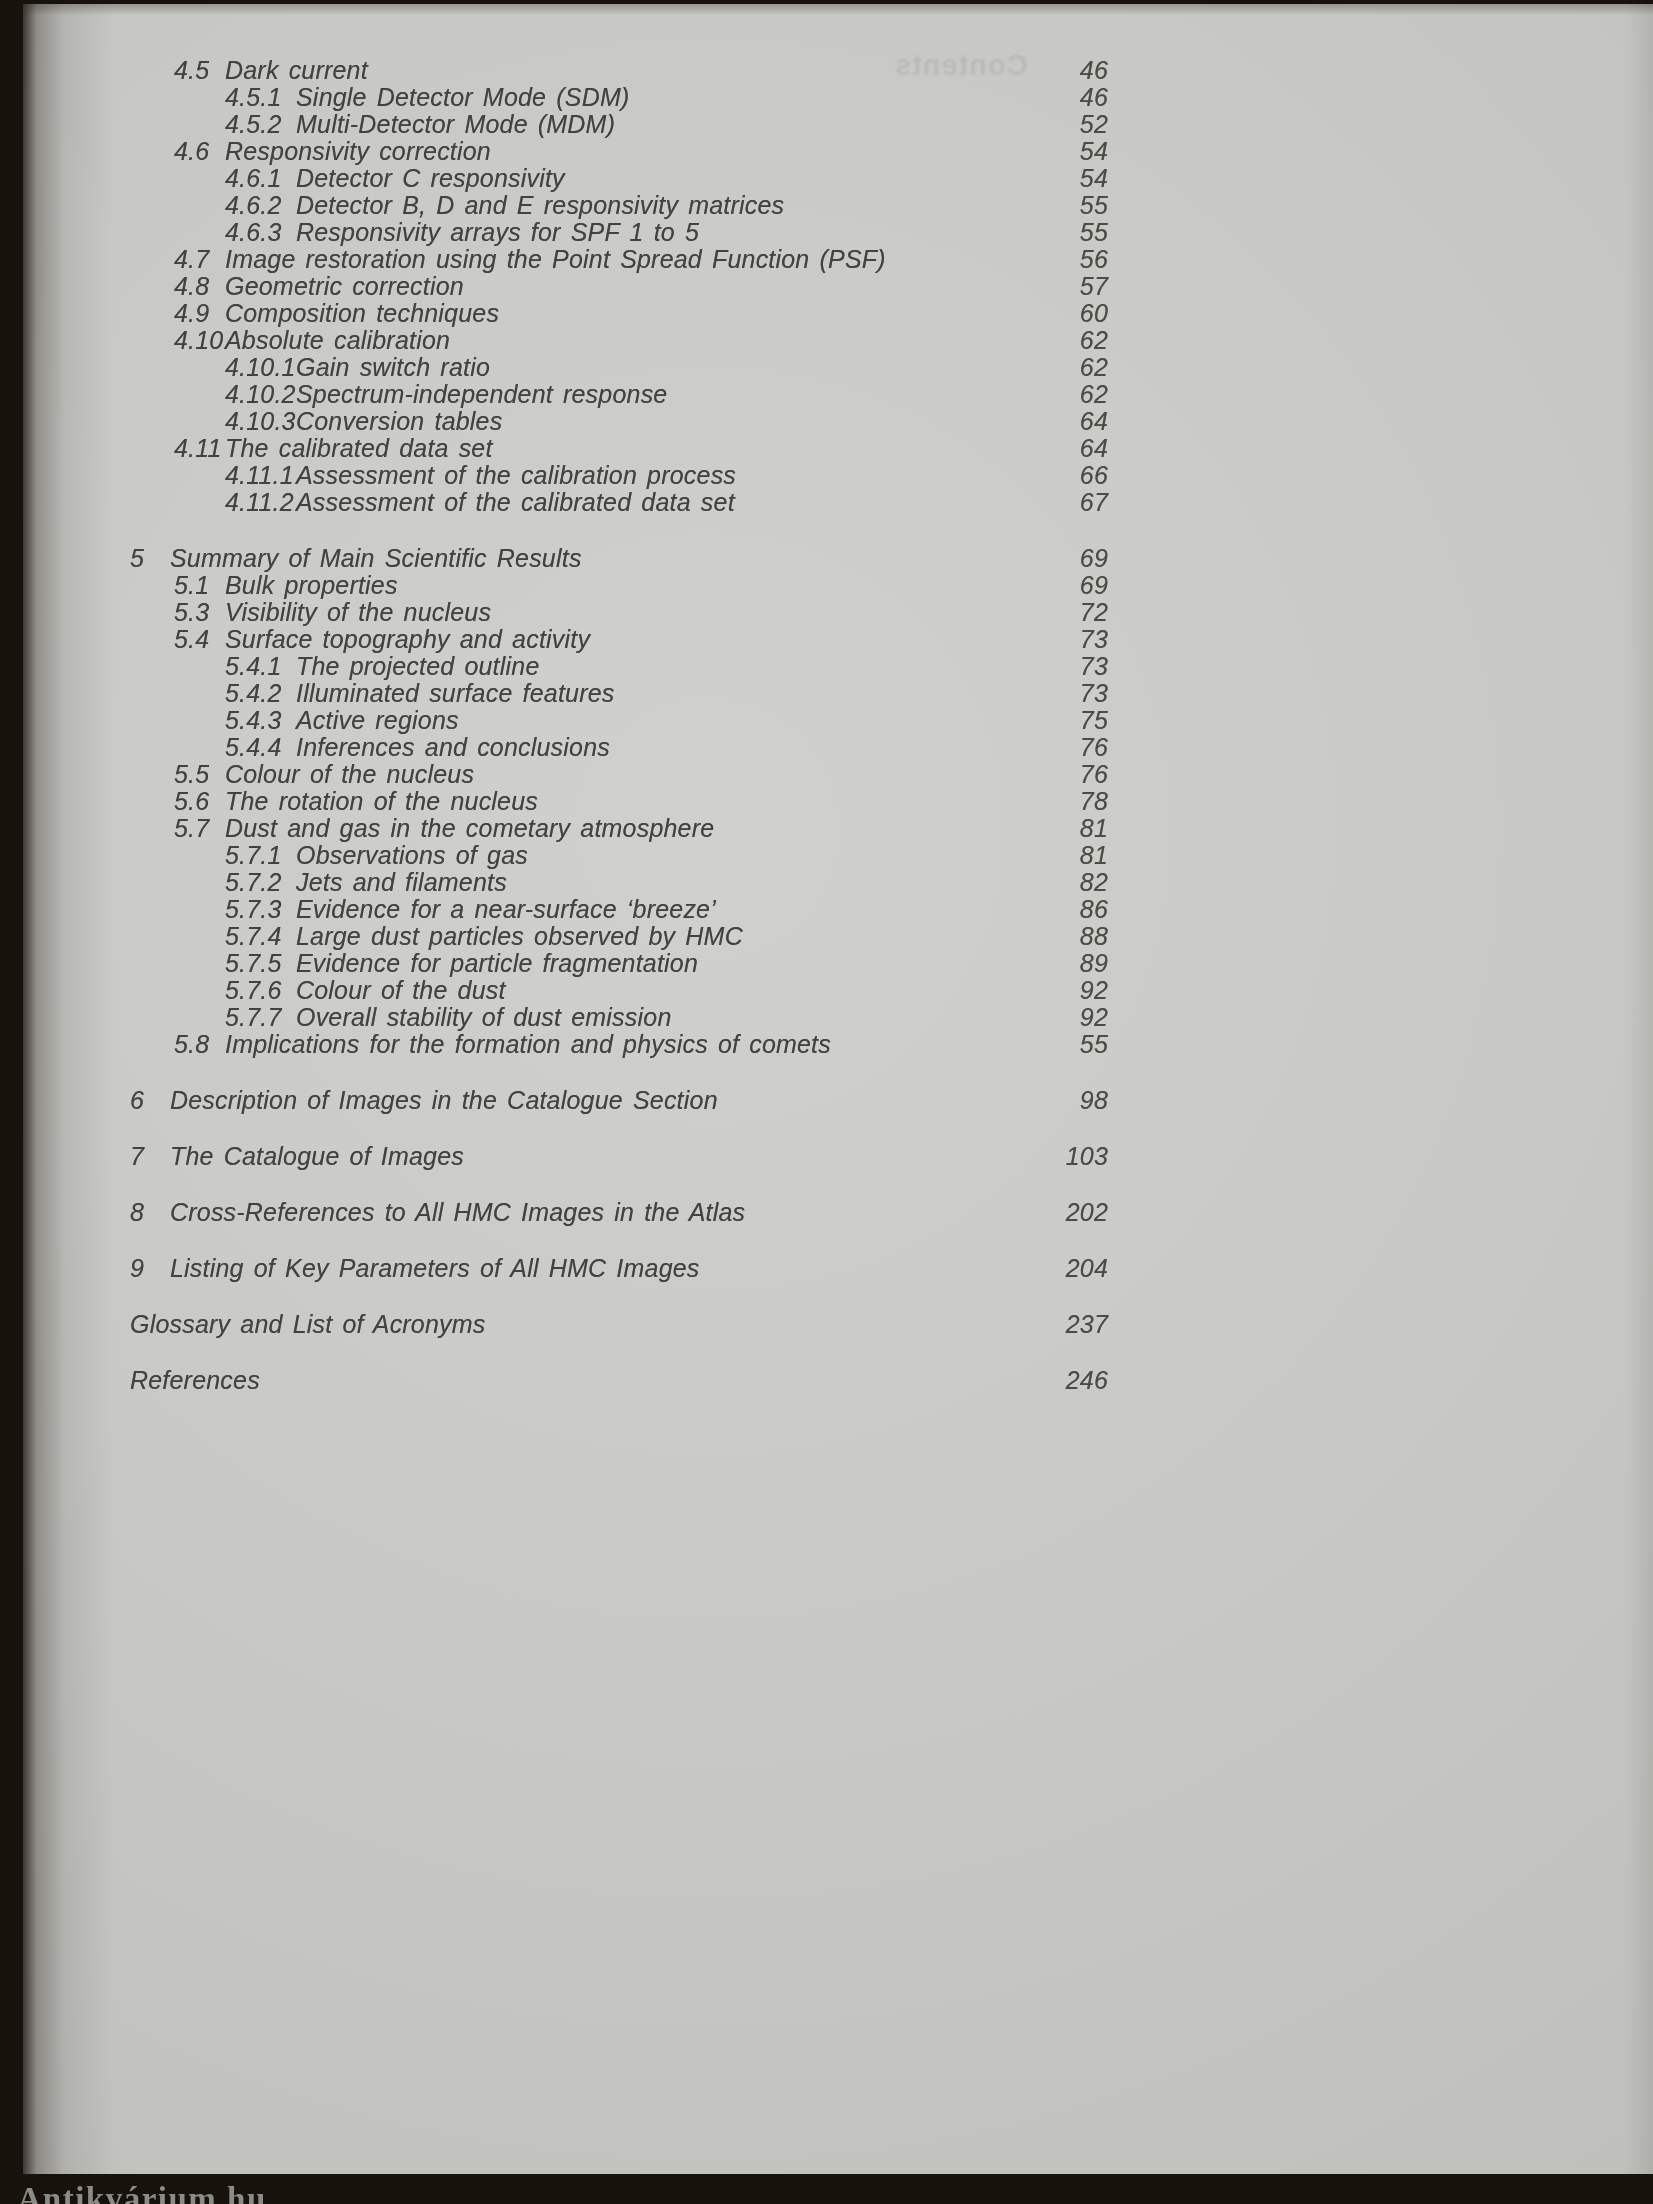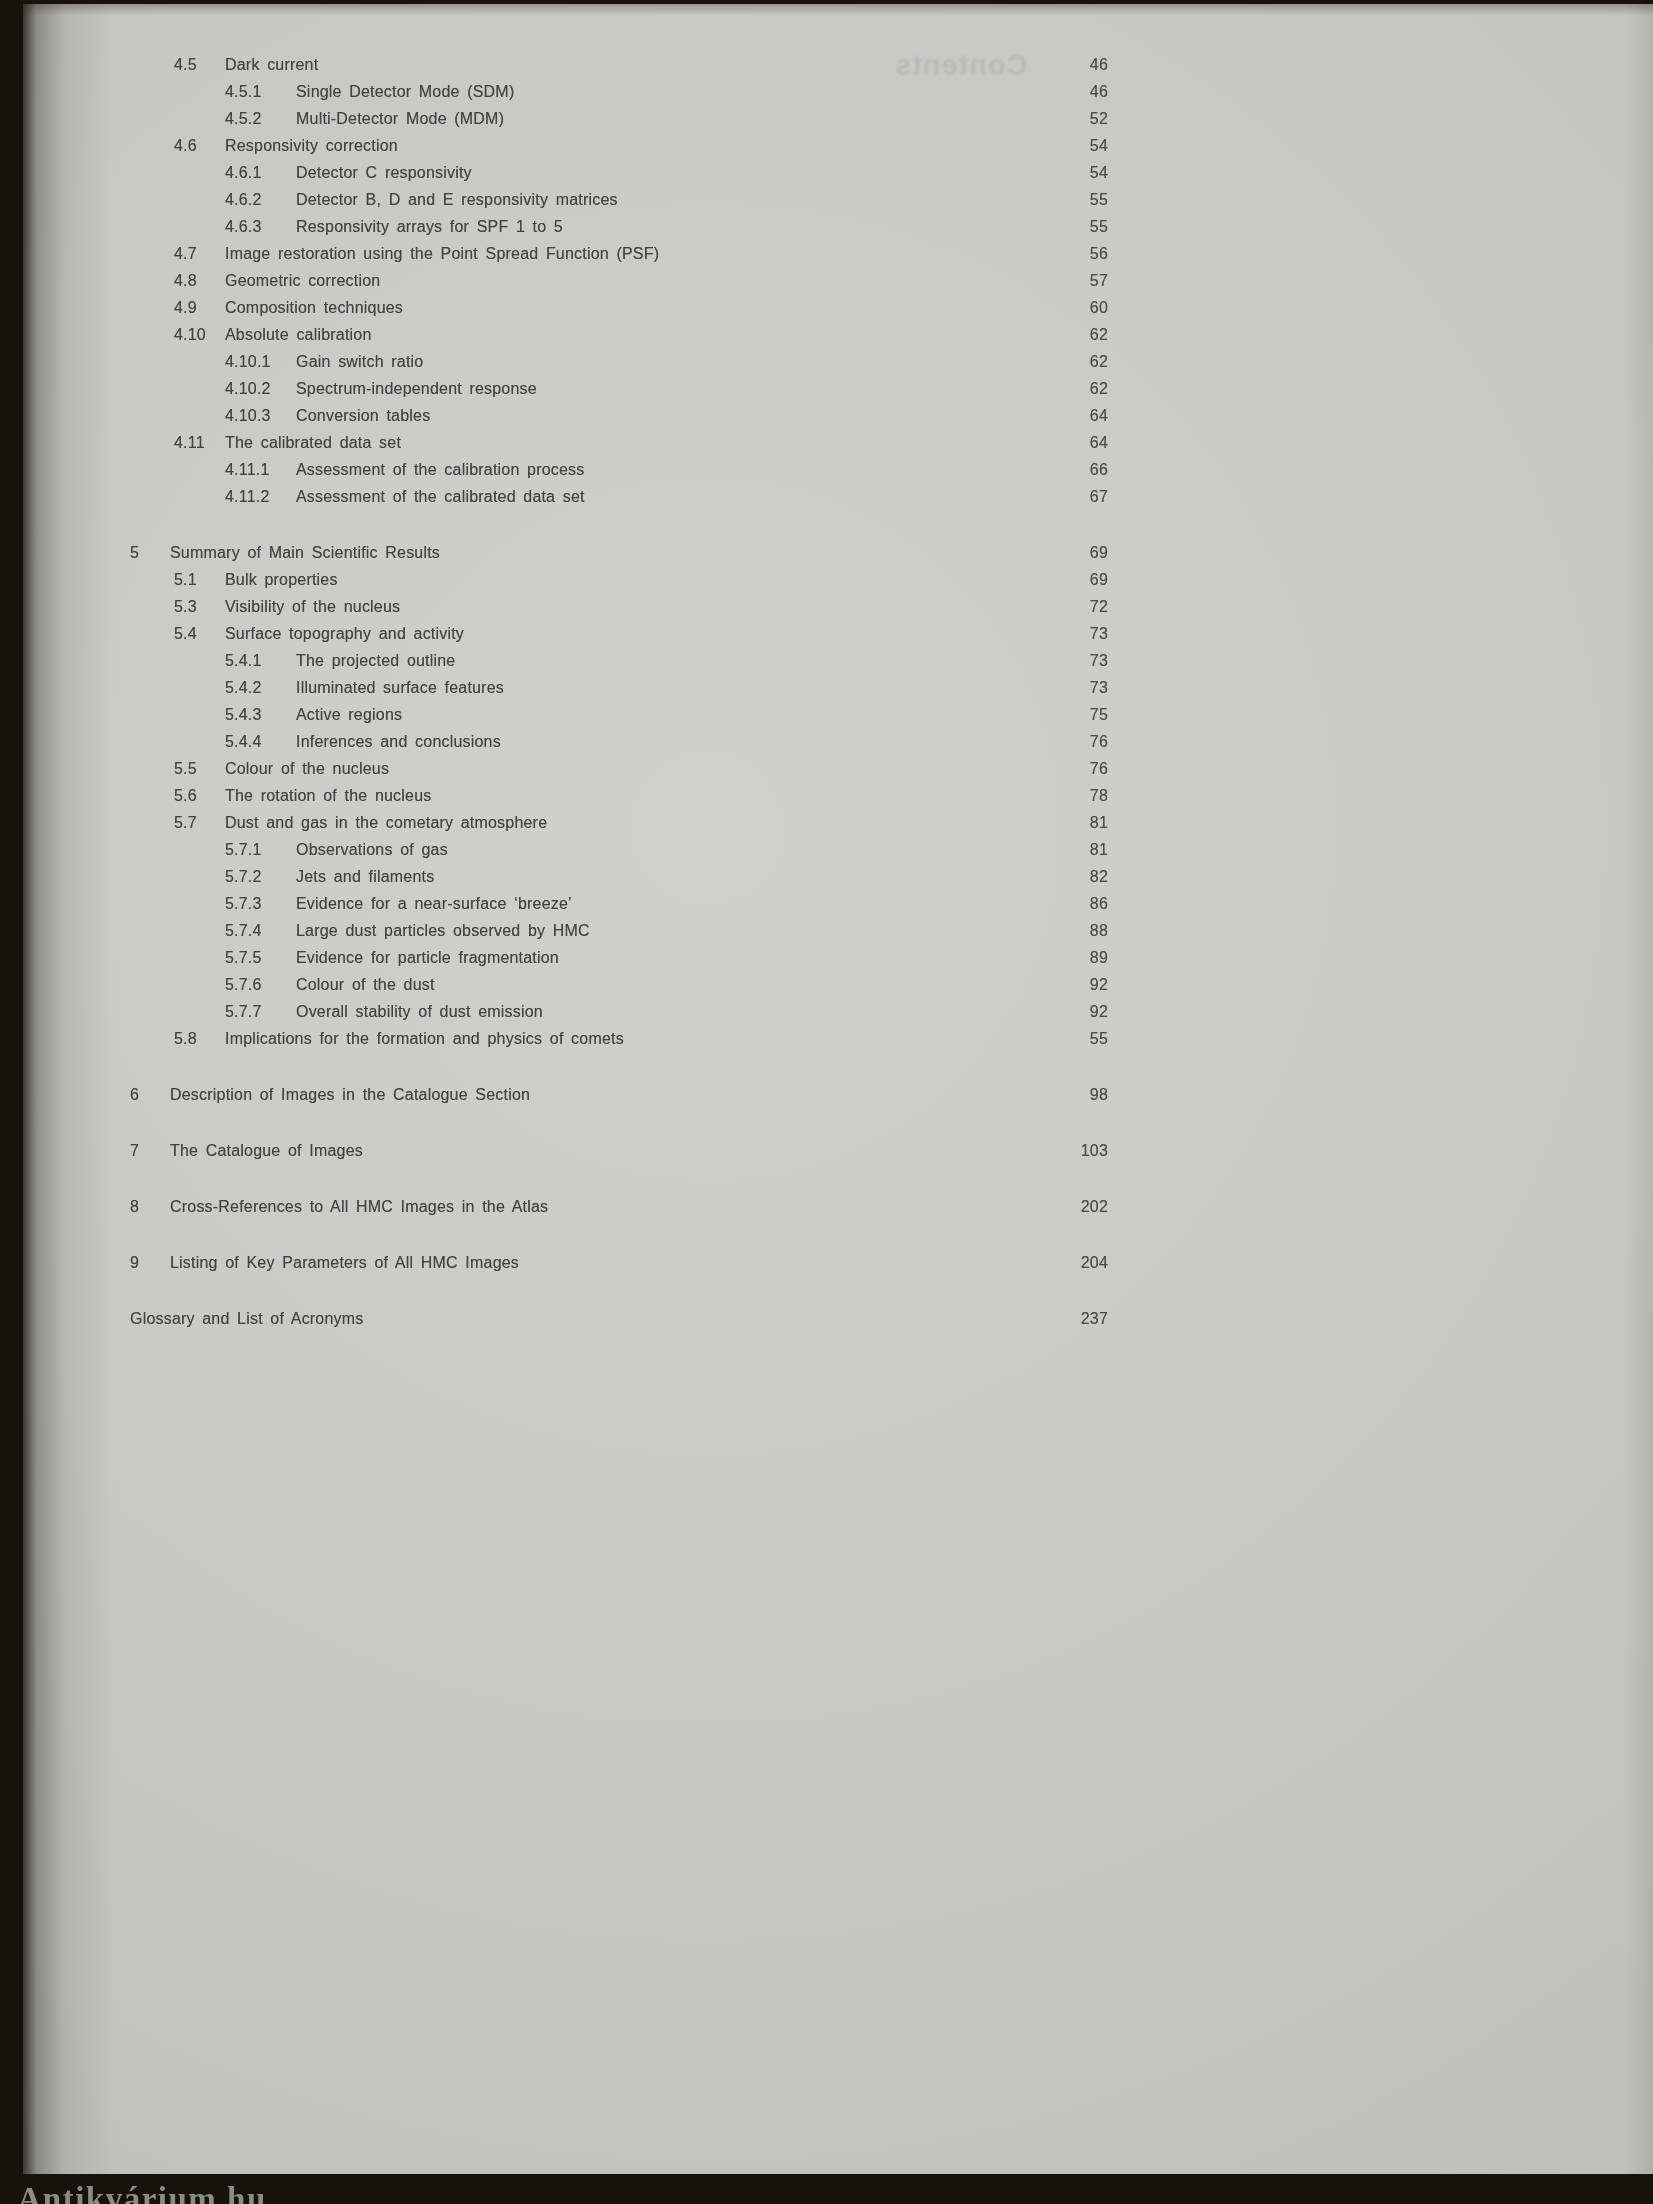--- a/index.html
+++ b/index.html
@@ -18,24 +18,25 @@
       linear-gradient(180deg, rgba(24,16,10,0.28) 0px, rgba(24,16,10,0) 11.6px),
       linear-gradient(90deg, rgba(24,16,10,0.78) 0px, rgba(24,16,10,0.32) 13.6px, rgba(24,16,10,0.10) 41px, rgba(24,16,10,0) 92px),
       linear-gradient(270deg, rgba(24,16,10,0.10) 0px, rgba(24,16,10,0) 29px),
       radial-gradient(ellipse 120% 90% at 42% 38%, #d0d1cd 0%, var(--paper,#c8c9c5) 45%, #bfc0bc 85%, #b6b7b3 100%);
   }
   .toc {
     position:absolute;
     left:107px; top:52px;
     width:978px;
     color:var(--ink,#42423e);
-    font-size:16px;
+    font-size:25px;
     letter-spacing:0.2px;
     word-spacing:2.9px;
     text-shadow:0 0 0.5px rgba(66,66,62,0.55);
+    font-style:italic;
   }
   .toc-row { display:flex; align-items:baseline; height:27px; overflow:visible; }
   .toc-row.gap { margin-top:29px; }
   .num { flex:0 0 auto; white-space:nowrap; }
   .level-0 .num { width:40px; }
   .level-1 { padding-left:44px; }
   .level-1 .num { width:51px; }
   .level-2 { padding-left:95px; }
   .level-2 .num { width:71px; }
   .num.empty { width:0; }
@@ -266,17 +267,22 @@
       <div class="toc-row level-0 gap">
     <span class="num">9</span>
     <span class="title">Listing of Key Parameters of All HMC Images</span>
     <span class="pagenum">204</span>
   </div>
       <div class="toc-row level-0 gap">
     <span class="num empty"></span>
     <span class="title">Glossary and List of Acronyms</span>
     <span class="pagenum">237</span>
   </div>
+      <div class="toc-row level-0 gap">
+    <span class="num empty"></span>
+    <span class="title">References</span>
+    <span class="pagenum">246</span>
+  </div>
     </div>
 </div>
 
 <div class="watermark">Antikvárium.hu</div>
 
 
 </body></html>

